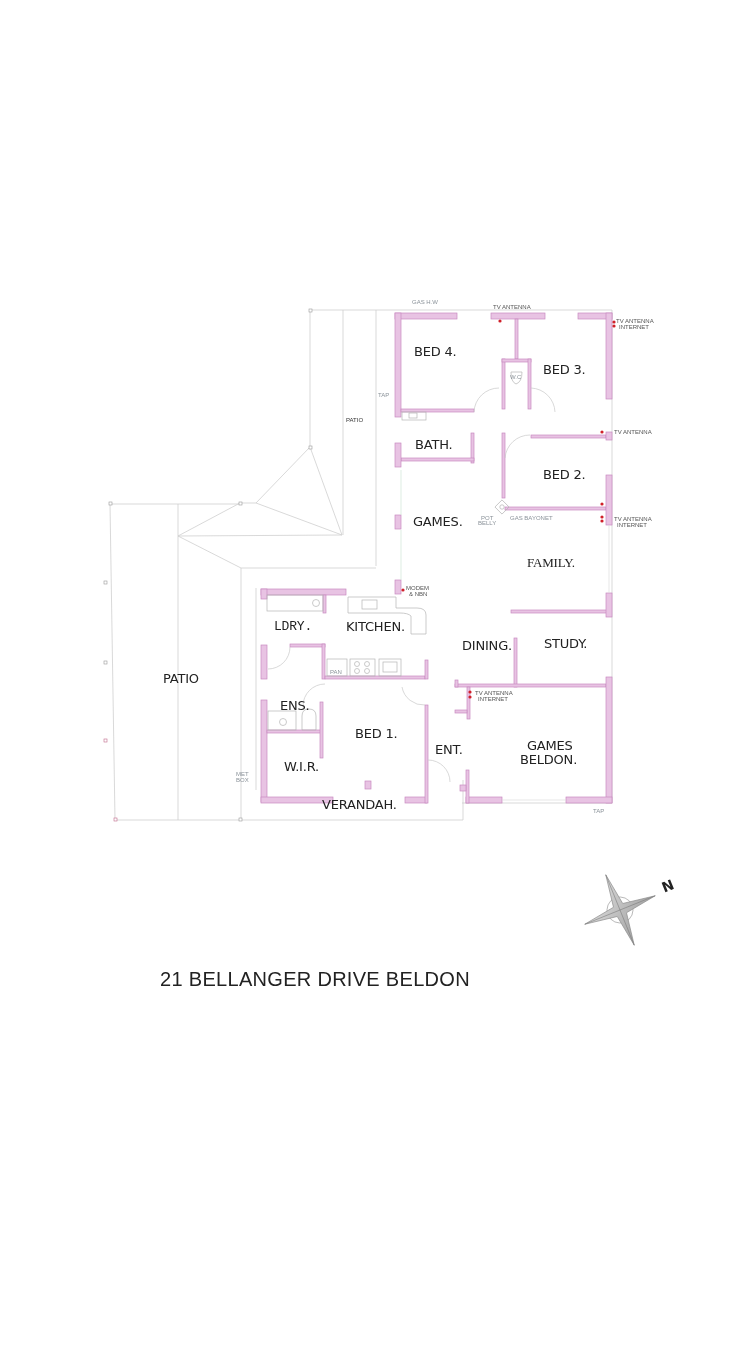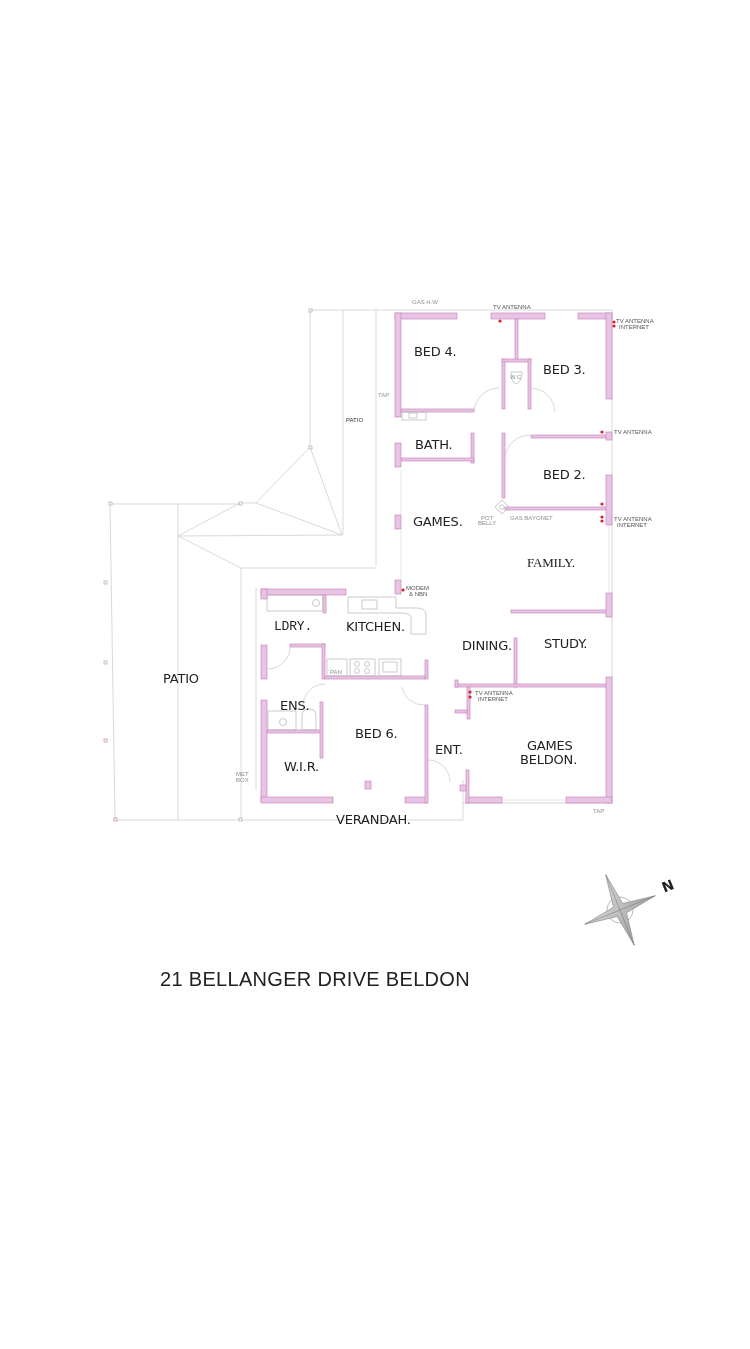--- a/index.html
+++ b/index.html
@@ -194,26 +194,26 @@
 <div class="room-label" style="left:415px;top:437px;">BATH.</div>
 <div class="room-label" style="left:543px;top:467px;">BED 2.</div>
 <div class="room-label" style="left:413px;top:514px;">GAMES.</div>
 <div class="room-label" style="left:527px;top:555px;font-family:Liberation Serif, serif;">FAMILY.</div>
 <div class="room-label" style="left:274px;top:619px;font-family:Liberation Mono, monospace;">LDRY.</div>
 <div class="room-label" style="left:346px;top:619px;">KITCHEN.</div>
 <div class="room-label" style="left:462px;top:638px;">DINING.</div>
 <div class="room-label" style="left:544px;top:636px;text-align:center;">STUDY.</div>
 <div class="room-label" style="left:163px;top:671px;">PATIO</div>
 <div class="room-label" style="left:274px;top:698px;margin-left:6px;">ENS.</div>
-<div class="room-label" style="left:355px;top:726px;">BED 6.</div>
+<div class="room-label" style="left:355px;top:726px;">BED 1.</div>
 <div class="room-label" style="left:527px;top:738px;">GAMES</div>
 <div class="room-label" style="left:520px;top:752px;">BELDON.</div>
 <div class="room-label" style="left:435px;top:742px;">ENT.</div>
 <div class="room-label" style="left:284px;top:759px;text-align:center;">W.I.R.</div>
-<div class="room-label" style="left:336px;top:797px;margin-top:15px;">VERANDAH.</div>
+<div class="room-label" style="left:322px;top:797px;">VERANDAH.</div>
 <div class="note" style="left:346px;top:417px;font-size:6px;color:#333;">PATIO</div>
 
 <div class="note grey" style="left:412px;top:299px;">GAS H.W</div>
 <div class="note" style="left:493px;top:304px;">TV ANTENNA</div>
 <div class="note" style="left:616px;top:318px;">TV ANTENNA</div>
 <div class="note" style="left:619px;top:324px;">INTERNET</div>
 <div class="note grey" style="left:378px;top:392px;">TAP</div>
 <div class="note grey" style="left:510px;top:374px;">W.C</div>
 <div class="note" style="left:614px;top:429px;">TV ANTENNA</div>
 <div class="note grey" style="left:481px;top:515px;">POT</div>

